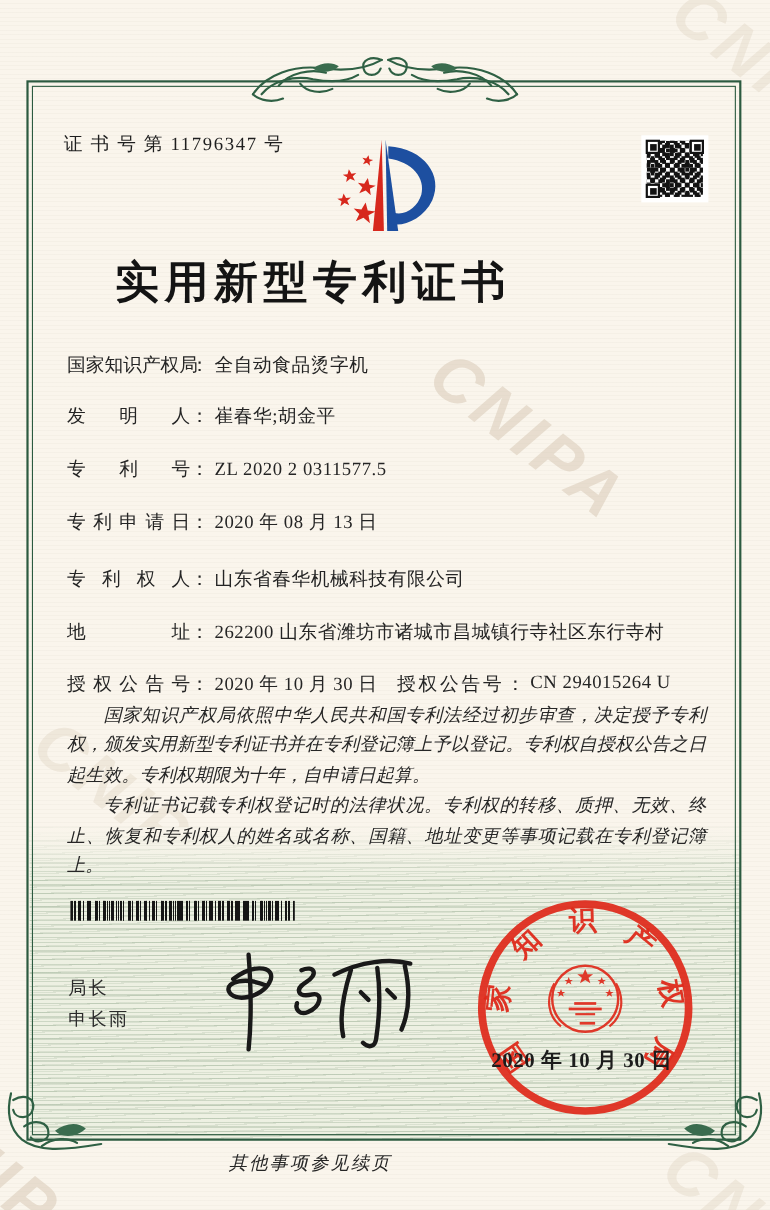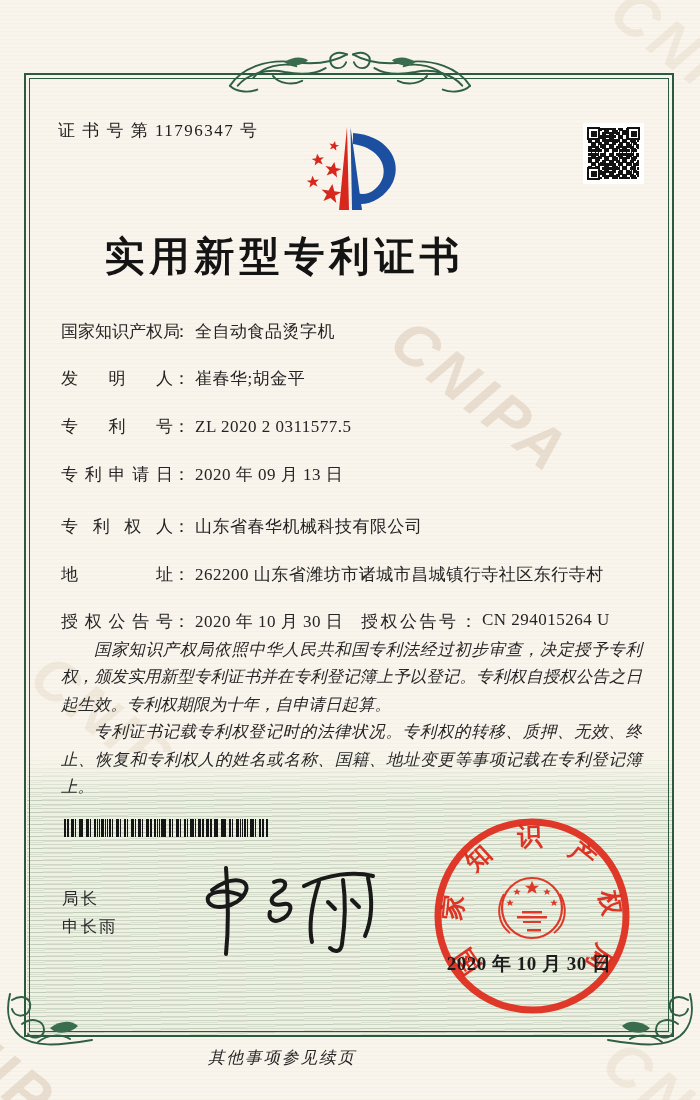--- a/index.html
+++ b/index.html
@@ -136,21 +136,21 @@
   </svg>
 
   <div class="t title">实用新型专利证书</div>
 
   <div class="t row" style="top:320px"><span class="flabel">国家知识产权局</span><span class="colon">：</span><span class="fvalue">全自动食品烫字机</span></div>
 
   <div class="t row" style="top:367px"><span class="flabel">发明人</span><span class="colon">：</span><span class="fvalue">崔春华;胡金平</span></div>
 
   <div class="t row" style="top:415px"><span class="flabel">专利号</span><span class="colon">：</span><span class="fvalue">ZL 2020 2 0311577.5</span></div>
 
-  <div class="t row" style="top:463px"><span class="flabel">专利申请日</span><span class="colon">：</span><span class="fvalue">2020 年 09 月 13 日</span></div>
+  <div class="t row" style="top:463px"><span class="flabel">专利申请日</span><span class="colon">：</span><span class="fvalue">2020 年 08 月 13 日</span></div>
 
   <div class="t row" style="top:515px"><span class="flabel">专利权人</span><span class="colon">：</span><span class="fvalue">山东省春华机械科技有限公司</span></div>
 
   <div class="t row" style="top:563px"><span class="flabel">地址</span><span class="colon">：</span><span class="fvalue">262200 山东省潍坊市诸城市昌城镇行寺社区东行寺村</span></div>
 
   <div class="t row" style="top:610px"><span class="flabel">授权公告号</span><span class="colon">：</span><span class="fvalue">2020 年 10 月 30 日</span><span class="flabel l2">授权公告号</span><span class="colon c2">：</span><span class="fvalue v2">CN 294015264 U</span></div>
 
   <div class="t paras">
     <p>国家知识产权局依照中华人民共和国专利法经过初步审查，决定授予专利权，颁发实用新型专利证书并在专利登记簿上予以登记。专利权自授权公告之日起生效。专利权期限为十年，自申请日起算。</p>
     <p>专利证书记载专利权登记时的法律状况。专利权的转移、质押、无效、终止、恢复和专利权人的姓名或名称、国籍、地址变更等事项记载在专利登记簿上。</p>

